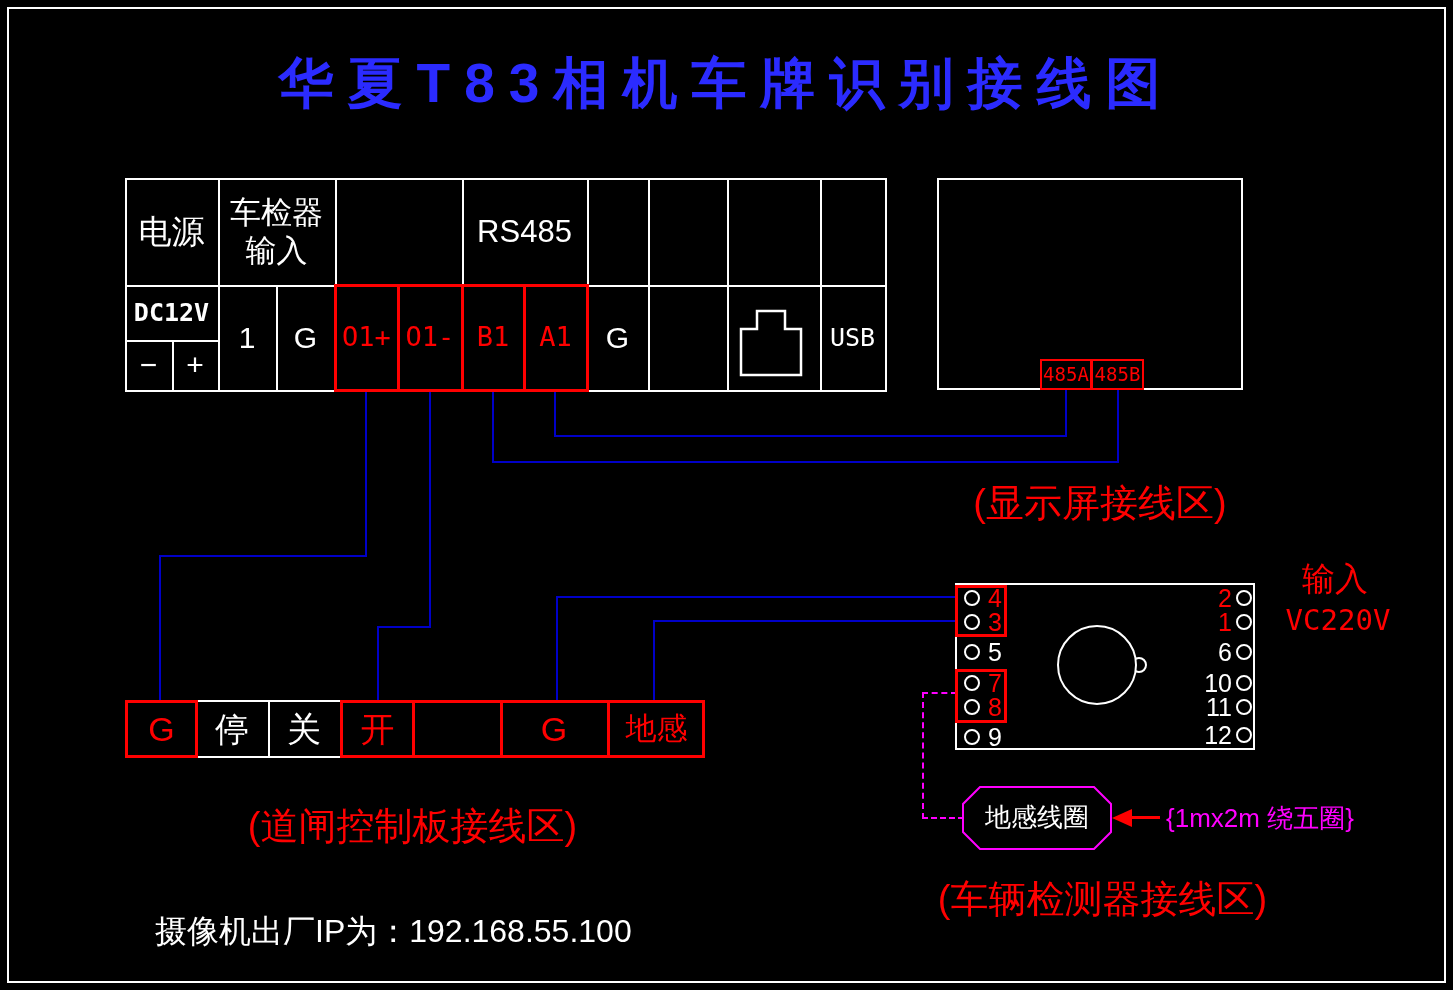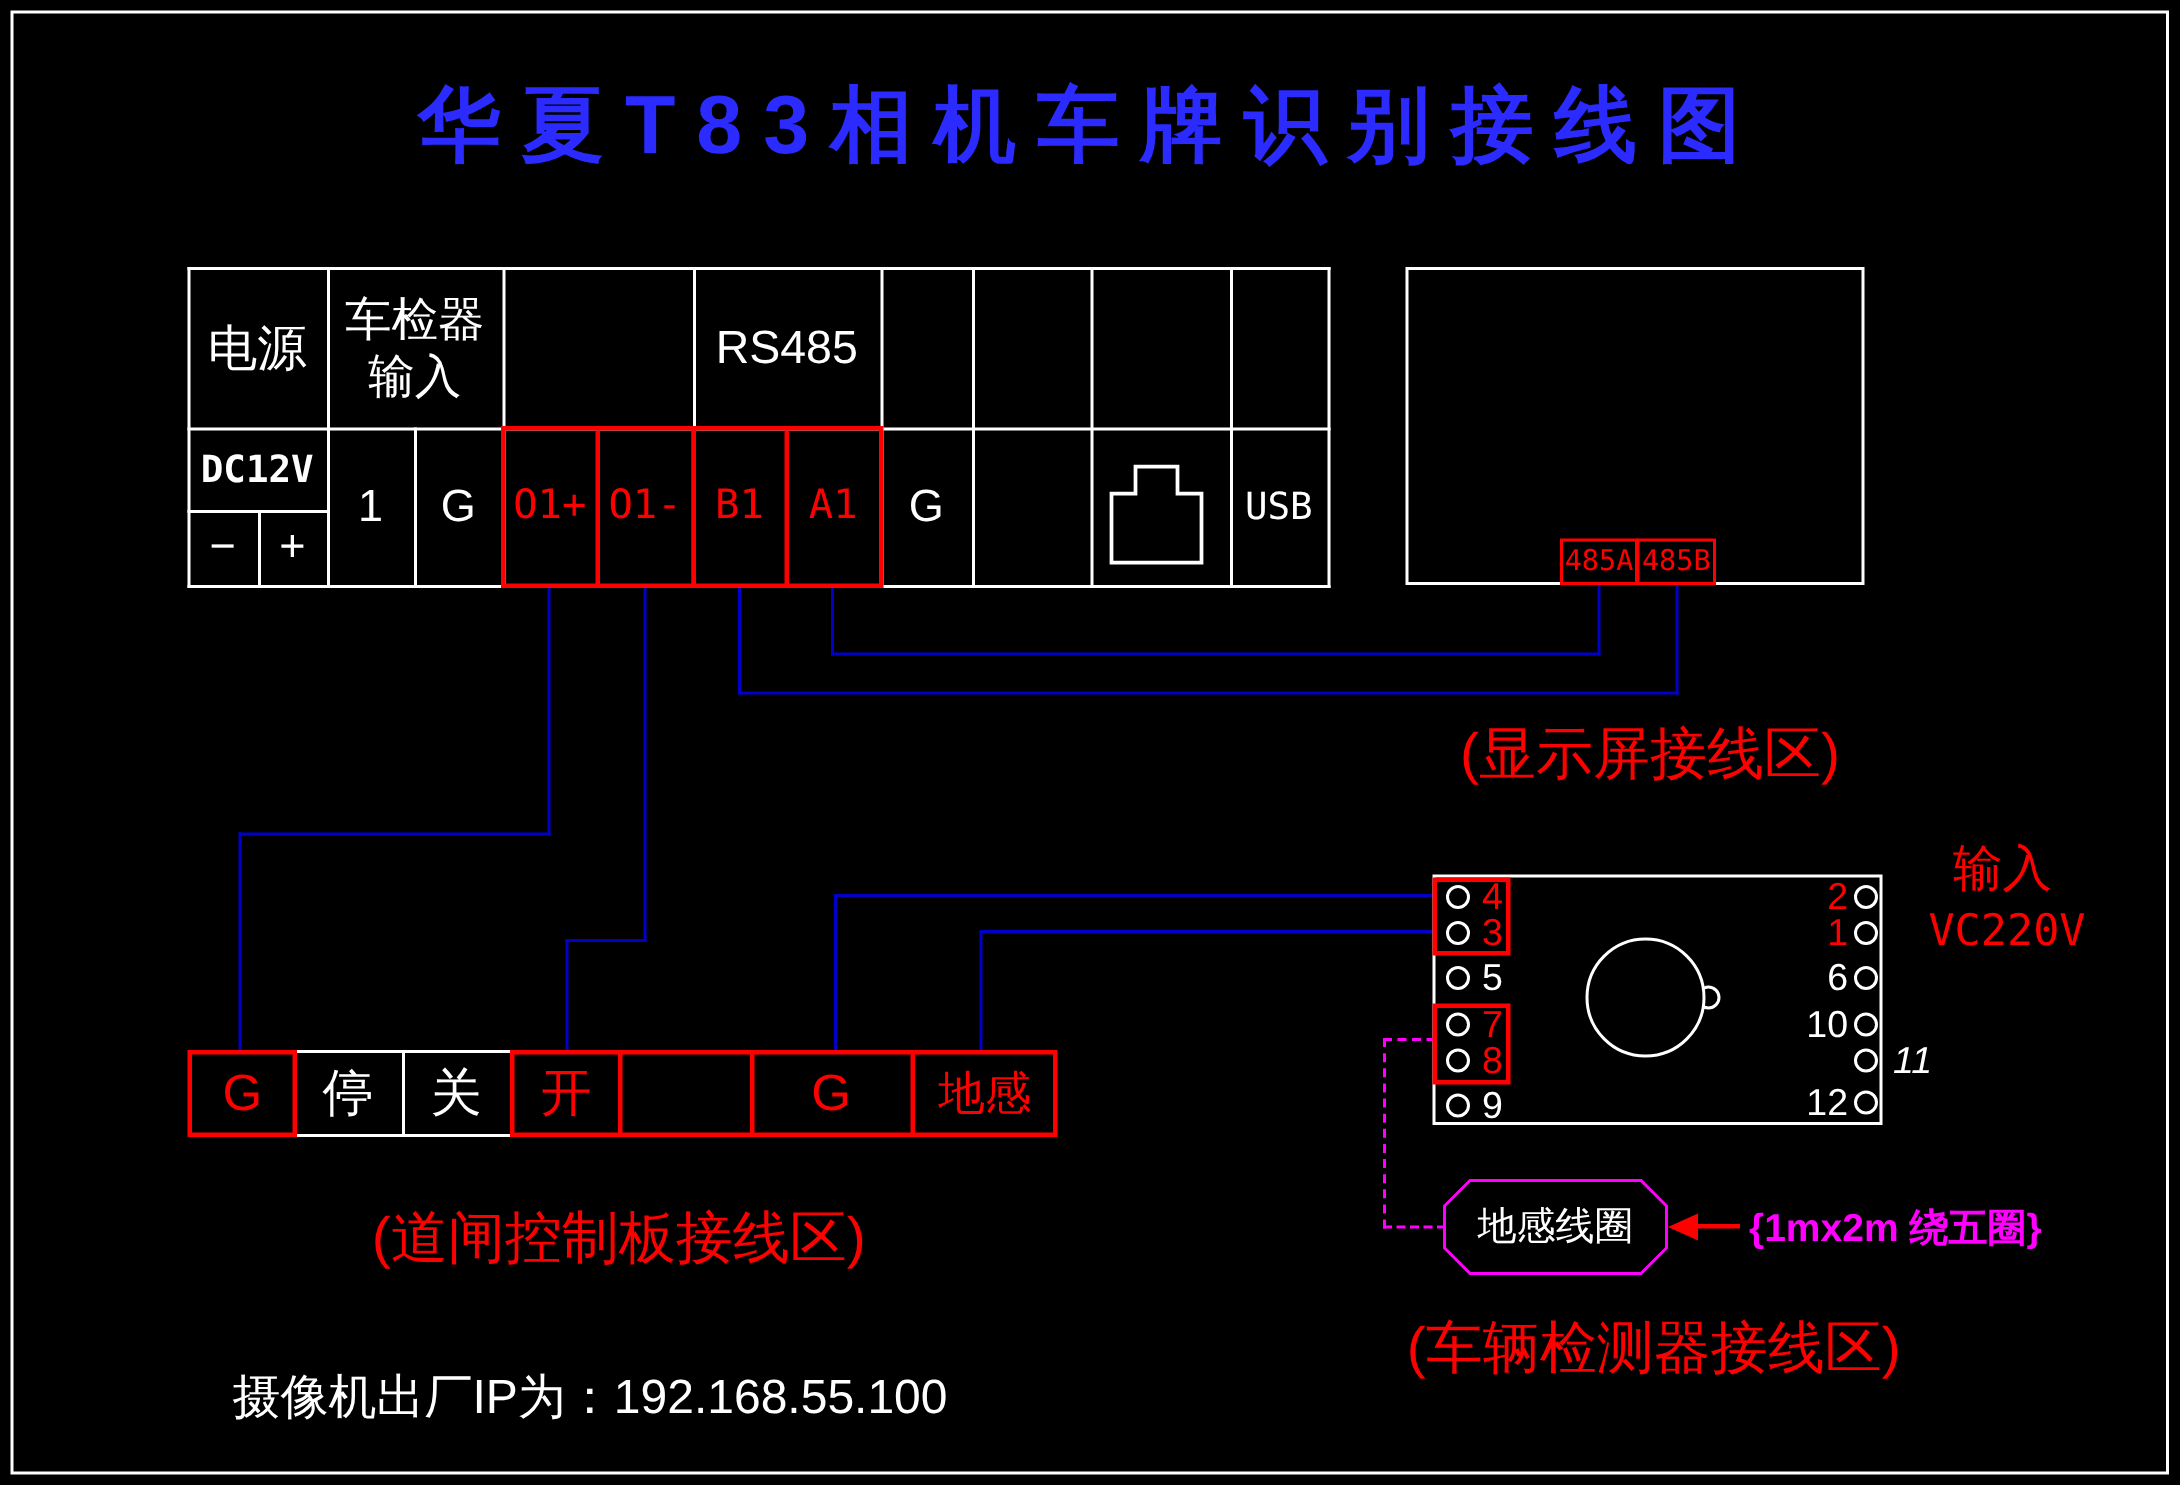--- a/index.html
+++ b/index.html
@@ -141,21 +141,21 @@
   <div class="ct" style="left:984px;top:722px;width:22px;height:30px;font-size:25px;">9</div>
 
   <div class="ct red rightal" style="left:1192px;top:583px;width:40px;height:30px;font-size:25px;">2</div>
   <div class="circle" style="left:1236px;top:590px;width:16px;height:16px;"></div>
   <div class="ct red rightal" style="left:1192px;top:607px;width:40px;height:30px;font-size:25px;">1</div>
   <div class="circle" style="left:1236px;top:614px;width:16px;height:16px;"></div>
   <div class="ct rightal" style="left:1192px;top:637px;width:40px;height:30px;font-size:25px;">6</div>
   <div class="circle" style="left:1236px;top:644px;width:16px;height:16px;"></div>
   <div class="ct rightal" style="left:1192px;top:668px;width:40px;height:30px;font-size:25px;">10</div>
   <div class="circle" style="left:1236px;top:675px;width:16px;height:16px;"></div>
-  <div class="ct rightal" style="left:1248px;top:692px;width:40px;height:30px;font-size:25px;font-style:italic;">11</div>
+  <div class="ct rightal" style="left:1192px;top:692px;width:40px;height:30px;font-size:25px;">11</div>
   <div class="circle" style="left:1236px;top:699px;width:16px;height:16px;"></div>
   <div class="ct rightal" style="left:1192px;top:720px;width:40px;height:30px;font-size:25px;">12</div>
   <div class="circle" style="left:1236px;top:727px;width:16px;height:16px;"></div>
 
   <div class="circle" style="left:1131px;top:657px;width:16px;height:16px;z-index:2;"></div>
   <div class="circle" style="left:1057px;top:625px;width:80px;height:80px;z-index:3;"></div>
 
   <div class="ct red" style="left:1285px;top:560px;width:100px;height:38px;font-size:33px;">输入</div>
   <div class="ct mono red" style="left:1278px;top:602px;width:120px;height:36px;font-size:29px;">VC220V</div>
 
@@ -163,17 +163,17 @@
   <div class="dashv" style="left:922px;top:692px;height:127px;"></div>
   <div class="dashh" style="left:922px;top:817px;width:42px;"></div>
 
   <svg style="left:962px;top:786px;" width="150" height="64" viewBox="0 0 150 64">
     <polygon points="18,1 132,1 149,18 149,46 132,63 18,63 1,46 1,18" fill="none" stroke="#FF00FF" stroke-width="2"></polygon>
   </svg>
   <div class="ct" style="left:965px;top:800px;width:144px;height:36px;font-size:26px;">地感线圈</div>
 
   <div class="arrowleft" style="left:1112px;top:809px;"></div>
   <div class="rhl" style="left:1132px;top:816px;width:28px;height:3px;"></div>
-  <div class="ct mag left" style="left:1166px;top:801px;width:200px;height:36px;font-size:26px;font-weight:bold;">{1mx2m 绕五圈}</div>
+  <div class="ct mag left" style="left:1166px;top:801px;width:200px;height:36px;font-size:26px;">{1mx2m 绕五圈}</div>
 
   <div class="ct red" style="left:910px;top:876px;width:385px;height:48px;font-size:38px;">(车辆检测器接线区)</div>
 
 </div>
 
 </body></html>

